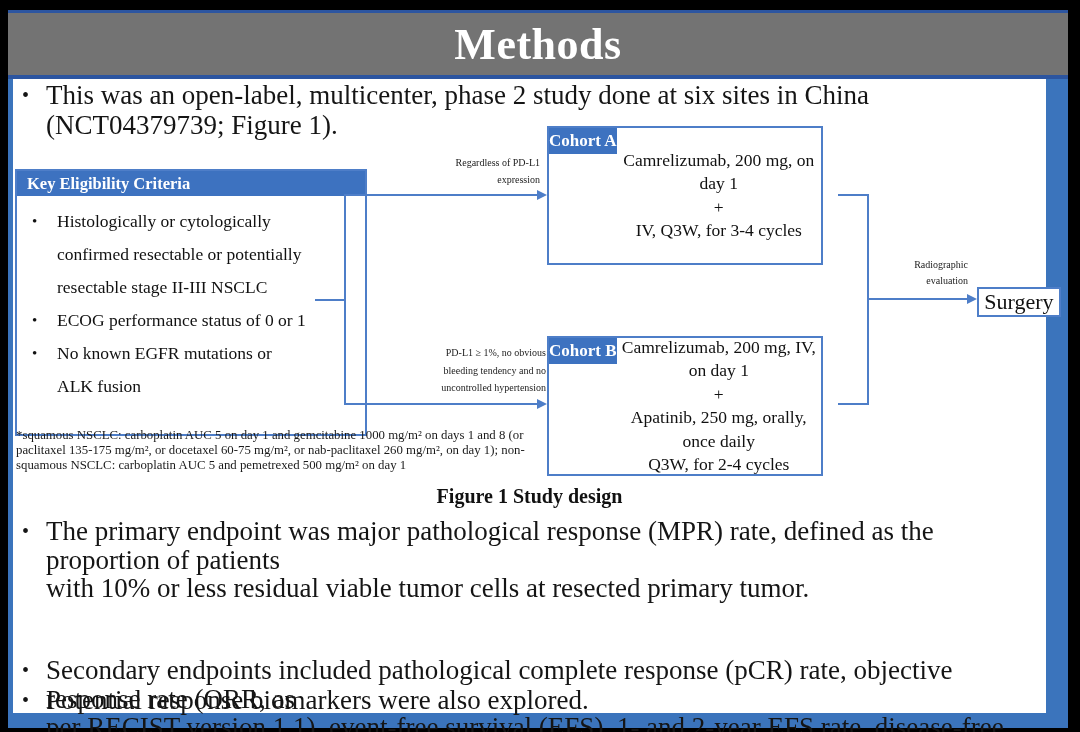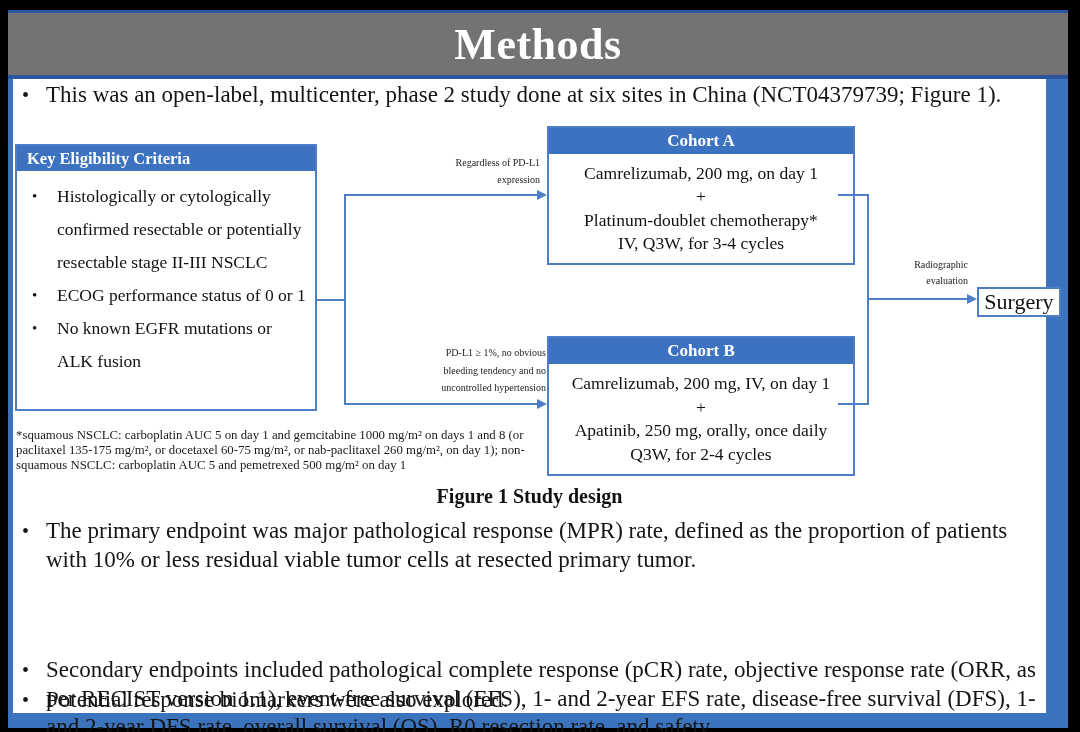--- a/index.html
+++ b/index.html
@@ -47,21 +47,21 @@
     letter-spacing: 0.5px;
   }
 
   .preline { white-space: pre-line; }
 
   
   .slide-bullet {
     position: absolute;
     left: 20px;
     width: 1016px;
-    font-size: 23px;
+    font-size: 27px;
     line-height: 28.5px;
     color: #151515;
     padding-left: 26px;
   }
   .slide-bullet::before {
     content: "\2022";
     position: absolute;
     left: 2px;
     font-size: 20px;
   }
@@ -78,37 +78,37 @@
   }
   .dbox .dbox-header {
     background: #3d72c0;
     color: #fff;
     font-weight: bold;
     font-size: 17px;
     display: flex; align-items: center;
   }
   .center-h { justify-content: center; }
 
-  .elig-box { left: 15px; top: 144px; width: 302px; height: 267px; font-family: Liberation Serif, serif; }
+  .elig-box { left: 15px; top: 169px; width: 352px; height: 267px; font-family: Liberation Serif, serif; }
   .elig-box .dbox-header { height: 25px; padding-left: 10px; font-size: 16.5px; }
   .elig-body { padding-top: 9px; }
   .elig-item {
     position: relative;
     padding-left: 40px;
     font-size: 17.5px;
     line-height: 33px;
   }
   .elig-item::before {
     content: "\2022";
     position: absolute;
     left: 15px;
     font-size: 15px;
   }
 
-  .cohort-box { width: 308px; height: 139px; display: flex; flex-direction: column; }
+  .cohort-box { width: 276px; height: 139px; display: flex; flex-direction: row; }
   .cohort-a { left: 547px; top: 126px; }
   .cohort-b { left: 547px; top: 336px; height: 140px; }
   .cohort-box .dbox-header { height: 26px; flex: none; }
   .cohort-body {
     flex: 1;
     display: flex; flex-direction: column;
     align-items: center; justify-content: center;
     text-align: center;
     font-size: 17.5px;
     line-height: 23.5px;
@@ -199,21 +199,20 @@
   <div class="hline" style="left:344px; top:194px; width:194px;"></div>
   <div class="arrowhead" style="left:537px; top:190px;"></div>
   <div class="hline" style="left:344px; top:403px; width:194px;"></div>
   <div class="arrowhead" style="left:537px; top:399px;"></div>
 
   <div class="dbox cohort-box cohort-a">
     <div class="dbox-header center-h">Cohort A</div>
     <div class="cohort-body">
       <div>Camrelizumab, 200 mg, on day 1</div>
       <div>+</div>
-      <div>Platinum-doublet chemotherapy*</div>
       <div>IV, Q3W, for 3-4 cycles</div>
     </div>
   </div>
 
   <div class="dbox cohort-box cohort-b">
     <div class="dbox-header center-h">Cohort B</div>
     <div class="cohort-body">
       <div>Camrelizumab, 200 mg, IV, on day 1</div>
       <div>+</div>
       <div>Apatinib, 250 mg, orally, once daily</div>

